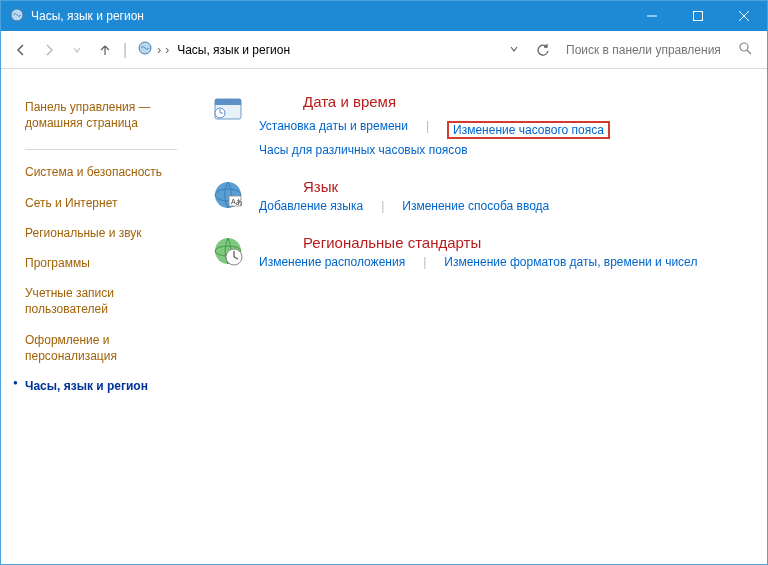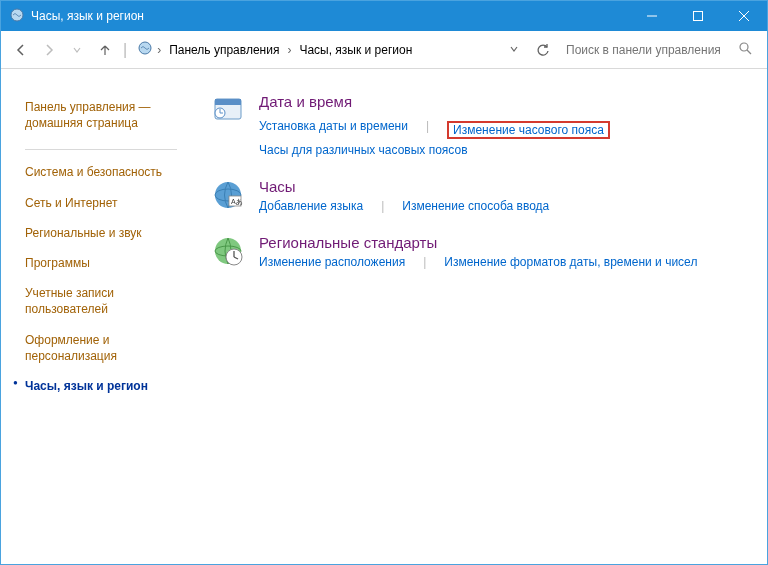--- a/index.html
+++ b/index.html
@@ -24,21 +24,21 @@
 .sidebar { width: 172px; padding: 12px 6px 0 14px; }
 .sidebar .side-item { font-size: 12px; color: #a16207; margin-bottom: 14px; line-height: 1.35; cursor: pointer; }
 .sidebar .side-item.home { margin-bottom: 18px; }
 .sidebar .side-item.active { color: #003399; font-weight: bold; position: relative; }
 .sidebar .side-item.active::before { content: "●"; position: absolute; left: -12px; top: 0; font-size: 8px; color: #003399; }
 .sidebar .divider { border-top: 1px solid #d9d9d9; margin: 0 0 14px 0; }
 .main { flex: 1; padding: 6px 10px 0 28px; }
 .category { display: flex; gap: 14px; margin-bottom: 20px; }
 .cat-icon { width: 34px; height: 34px; flex-shrink: 0; }
 .cat-body { display: flex; flex-direction: column; gap: 3px; }
-.cat-title { font-size: 15px; color: #701a75; cursor: pointer; }
+.cat-title { font-size: 15px; color: #b91c1c; cursor: pointer; margin-left: 44px; }
 .cat-links { display: flex; flex-wrap: wrap; align-items: center; gap: 8px; font-size: 12px; }
 .cat-link { color: #0066cc; cursor: pointer; padding: 1px 0; }
 .link-sep { color: #bbb; margin: 0 10px; }
 .highlight-box { border: 2px solid #d43a2e; padding: 0 4px; margin-top: 8px; }
 .addr-dropdown { color: #666; margin-right: 4px; }
 </style>
 </head>
 <body>
 
 <div class="titlebar">
@@ -92,21 +92,20 @@
         <path d="M7 3 L3 7 M7 3 L11 7 M7 3 L7 12" fill="none" stroke="#606060" stroke-width="1.2"></path>
       </svg>
     </div>
   <span class="nav-sep">|</span>
   <div class="addr">
     <span><svg width="16" height="16" viewBox="0 0 16 16">
           <circle cx="8" cy="8" r="6" fill="#b8d8f0" stroke="#4a7aa8" stroke-width="1"></circle>
           <path d="M4 8 Q6 5 8 8 Q10 11 12 8" stroke="#4a7aa8" fill="none" stroke-width="0.8"></path>
         </svg></span>
     <span class="chev">›</span>
-    <span class="crumb">Панель управления</span>
     <span class="chev">›</span>
     <span class="crumb">Часы, язык и регион</span>
     <span style="flex:1"></span>
     <span class="addr-dropdown"><svg width="10" height="10" viewBox="0 0 10 10">
           <path d="M2 3 L5 7 L8 3" fill="none" stroke="#666" stroke-width="1.2"></path>
         </svg></span>
   </div>
   <div class="refresh">
       <svg width="14" height="14" viewBox="0 0 14 14">
         <path d="M11 4 A5 5 0 1 0 12 8" fill="none" stroke="#606060" stroke-width="1.3"></path>
@@ -159,21 +158,21 @@
       </div>
       <div class="category">
         <div class="cat-icon"><svg width="34" height="34" viewBox="0 0 34 34">
             <circle cx="17" cy="17" r="13" fill="#5a9fd4"></circle>
             <ellipse cx="17" cy="17" rx="13" ry="6" fill="none" stroke="#3a7fb4" stroke-width="1"></ellipse>
             <path d="M17 4 Q10 17 17 30 M17 4 Q24 17 17 30" fill="none" stroke="#3a7fb4" stroke-width="1"></path>
             <rect x="18" y="18" width="12" height="10" fill="#fff" stroke="#888" stroke-width="0.8"></rect>
             <text x="20" y="26" font-size="7" fill="#333">Aあ</text>
           </svg></div>
         <div class="cat-body">
-          <div class="cat-title">Часы</div>
+          <div class="cat-title">Язык</div>
           <div class="cat-links">
             <span class="cat-link">Добавление языка</span>
             <span class="link-sep">|</span>
             <span class="cat-link">Изменение способа ввода</span>
           </div>
         </div>
       </div>
       <div class="category">
         <div class="cat-icon"><svg width="34" height="34" viewBox="0 0 34 34">
             <circle cx="17" cy="17" r="13" fill="#7fc87f"></circle>

